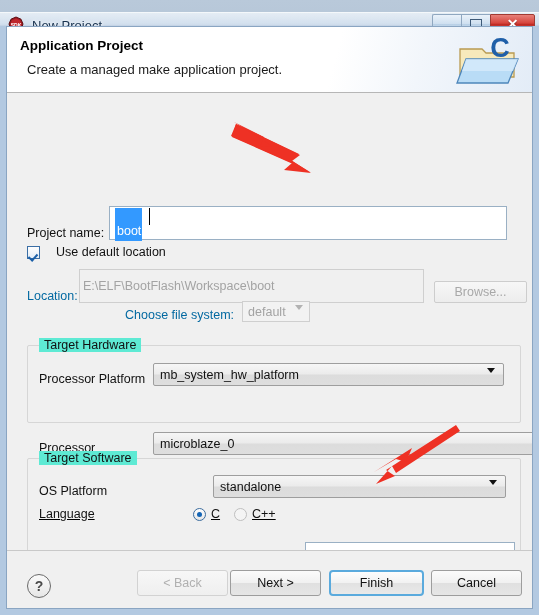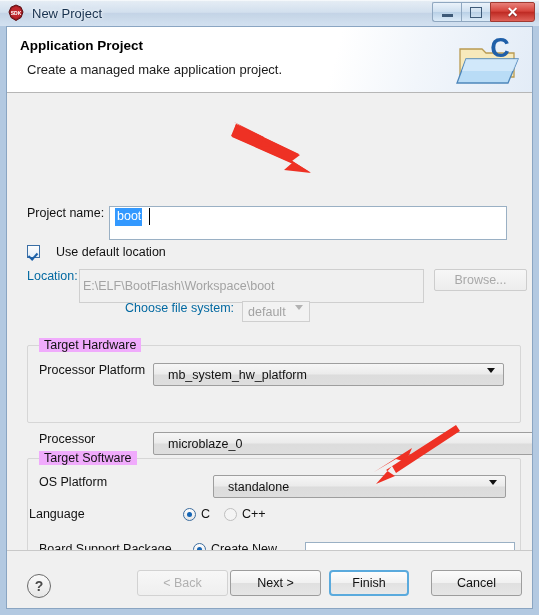--- a/index.html
+++ b/index.html
@@ -15,21 +15,21 @@
     background:
       linear-gradient(180deg,#b9c9da 0%,#a8bccf 22%,#94ad9a 36%,#8fae8a 46%,#7e9ea8 60%,#8ca2b5 100%);
   }
   
   #window{
     position:absolute;left:0;top:0;width:539px;height:615px;
     box-sizing:border-box;
   }
   
   #titlebar{
-    position:absolute;left:0;top:0;width:539px;height:26px;
+    position:absolute;left:0;top:12px;width:539px;height:26px;
     background:linear-gradient(180deg,rgba(233,240,247,.92) 0%,rgba(214,227,241,.88) 45%,rgba(198,214,232,.86) 50%,rgba(214,228,243,.9) 100%);
     border-top:1px solid rgba(255,255,255,.75);
     box-sizing:border-box;
   }
   #titlebar-left{
     position:absolute;left:7px;top:3px;display:flex;align-items:center;gap:7px;
   }
   #app-icon{
     width:18px;height:18px;position:relative;
   }
@@ -89,37 +89,37 @@
     font-size:13px;color:#1a1a1a;
   }
   #header-icon{position:absolute;right:10px;top:6px;width:66px;height:56px;}
   
   #content{
     position:relative;height:458px;background:#f0f0f0;
     border-bottom:1px solid #c9c9c9;
     box-sizing:border-box;
     overflow:hidden;
   }
-  .row{position:absolute;display:flex;align-items:flex-start;}
+  .row{position:absolute;display:flex;align-items:flex-end;}
   .lbl{font-size:12.5px;color:#111;white-space:nowrap;}
   .lbl.dis{color:#0369a1;}
   input.txt{
     font-family:"Liberation Sans",sans-serif;font-size:12.5px;color:#111;
     border:1px solid #9ab0c4;background:#fff;
     height:21px;box-sizing:border-box;padding:16px 3px;outline:none;
   }
   input.txt.dis{border:1px solid #cfcfcf;background:#f0f0f0;color:#a3a3a3;}
   
   #row-projname{left:20px;top:113px;}
   #projname-label{width:82px;}
   #projname-input{width:398px;}
   #projname-sel{
     position:absolute;left:108px;top:115px;
     background:#3399ff;color:#fff;font-size:12.5px;
-    padding:1px 1px 2px 2px;line-height:15px;
+    padding:16px 1px 2px 2px;line-height:15px;
   }
   #projname-caret{
     position:absolute;left:142px;top:115px;width:1px;height:17px;background:#000;
   }
   
   #row-usedefault{left:20px;top:152px;gap:16px;}
   .cbox{
     width:13px;height:13px;box-sizing:border-box;
     border:1px solid #3a6ea5;background:linear-gradient(180deg,#fdfdfd,#e4eef8);
     position:relative;
@@ -149,30 +149,30 @@
   }
   #fs-combo .arrow{position:absolute;right:6px;top:8px;}
   .tri{width:0;height:0;border-left:4px solid transparent;border-right:4px solid transparent;border-top:5px solid #111;}
   .tri.dis{border-top-color:#b2b2b2;}
   
   .group{
     position:absolute;box-sizing:border-box;
     border:1px solid #d6d6d6;border-radius:2px;background:transparent;
   }
   .group-title{
-    position:absolute;top:-8px;left:11px;background:#f0abfc;
+    position:absolute;top:-8px;left:11px;background:#5eead4;
     padding:0 5px;font-size:12.5px;color:#111;
   }
   #group-hw{left:20px;top:252px;width:494px;height:78px;}
   #group-sw{left:20px;top:365px;width:494px;height:122px;}
   
   .combo{
     box-sizing:border-box;height:23px;border:1px solid #9e9e9e;border-radius:2px;
     background:linear-gradient(180deg,#f6f6f6 0%,#ebebeb 48%,#dcdcdc 52%,#dedede 100%);
-    display:flex;align-items:center;padding-left:14px;
+    display:flex;align-items:center;padding-left:6px;
     font-size:12.5px;color:#111;position:relative;
   }
   .combo .arrow{position:absolute;right:8px;top:9px;}
   #row-hwplat{left:32px;top:270px;}
   #hwplat-label{width:114px;}
   #hwplat-combo{width:351px;}
   #row-proc{left:32px;top:301px;margin-top:38px;}
   #proc-label{width:114px;}
   #proc-combo{width:401px;}
   #row-os{left:32px;top:382px;}
@@ -183,21 +183,21 @@
     width:13px;height:13px;border-radius:50%;box-sizing:border-box;
     border:1px solid #8b8b8b;background:linear-gradient(180deg,#fefefe,#e6e6e6);
     position:relative;flex:none;
   }
   .radio.on{border-color:#3d6d9e;}
   .radio.on::after{
     content:"";position:absolute;left:3px;top:3px;width:5px;height:5px;border-radius:50%;
     background:#1565b5;
   }
   .radio.off{border-color:#bfbfbf;background:#f4f4f4;}
-  #row-lang{left:22px;top:414px;}
+  #row-lang{left:32px;top:414px;text-decoration:underline;}
   #lang-label{width:154px;}
   .rg{display:flex;align-items:center;gap:5px;margin-right:14px;}
   .rg .rl{font-size:12.5px;color:#111;}
   #row-bsp{left:32px;top:449px;}
   #bsp-label{width:154px;}
   #bsp-new-input{width:210px;margin-left:14px;}
   
   #footer{
     position:relative;height:66px;background:#f0f0f0;
   }
@@ -210,21 +210,21 @@
   .btn{
     position:absolute;top:19px;height:26px;width:91px;box-sizing:border-box;
     border:1px solid #9d9d9d;border-radius:3px;
     background:linear-gradient(180deg,#fbfbfb 0%,#f1f1f1 48%,#e0e0e0 52%,#e6e6e6 100%);
     font-size:12.5px;color:#111;font-family:"Liberation Sans",sans-serif;
     display:flex;align-items:center;justify-content:center;
   }
   #btn-back{left:130px;color:#b0b0b0;border-color:#d2d2d2;
     background:linear-gradient(180deg,#f7f7f7,#efefef);}
   #btn-next{left:223px;}
-  #btn-finish{left:322px;width:80px;border:2px solid #5aaadd;border-radius:4px;
+  #btn-finish{left:322px;width:95px;border:2px solid #5aaadd;border-radius:4px;
     background:linear-gradient(180deg,#fdfdfd 0%,#f2f2f2 48%,#e2e2e2 52%,#e9e9e9 100%);}
   #btn-cancel{left:424px;}
   
   #arrows{position:absolute;inset:0;pointer-events:none;}
 </style>
 </head>
 <body>
 
 <div id="desktop"></div>
 

